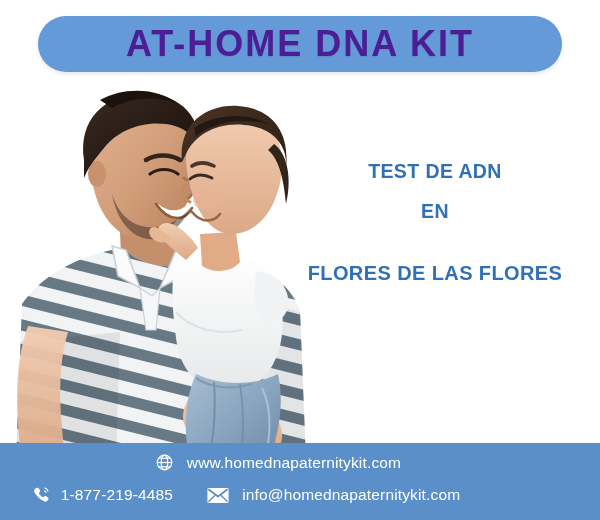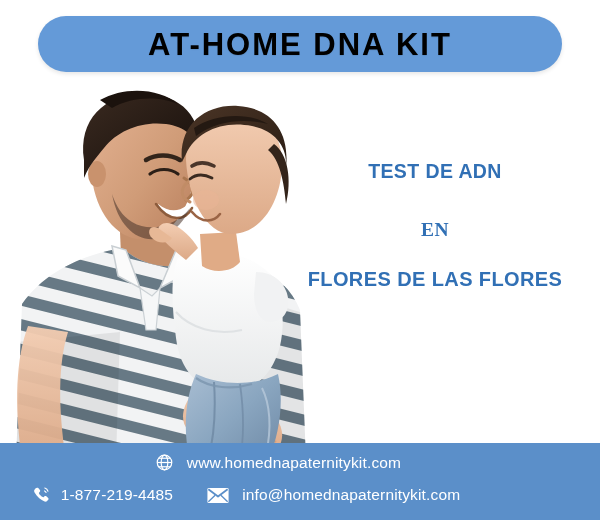--- a/index.html
+++ b/index.html
@@ -29,22 +29,22 @@
     width: 524px;
     height: 56px;
     background: #649ad8;
     border-radius: 28px;
     display: flex;
     align-items: center;
     justify-content: center;
     box-shadow: 0 2px 4px rgba(0,0,0,0.10);
   }
   #title-banner-text {
-    color: #000000;
-    font-size: 31px;
+    color: #4c1d95;
+    font-size: 36px;
     font-weight: bold;
     letter-spacing: 2.0px;
     line-height: 1;
     white-space: nowrap;
     text-shadow: 0 1px 1px rgba(0,0,0,0.08);
   }
 
   
   #photo {
     position: absolute;
@@ -65,22 +65,22 @@
     text-align: center;
     color: #3170b5;
   }
   .headline-line {
     font-size: 19.5px;
     font-weight: bold;
     letter-spacing: 0.4px;
     line-height: 1;
     white-space: nowrap;
   }
-  #headline-line-1 { margin-bottom: 38px; }
-  #headline-line-2 { margin-bottom: 30px; font-family: Liberation Serif, serif; }
+  #headline-line-1 { margin-bottom: 20px; }
+  #headline-line-2 { margin-bottom: 42px; }
   #headline-line-3 { font-size: 20px; }
 
   
   #footer {
     position: absolute;
     left: 0;
     top: 443px;
     width: 600px;
     height: 77px;
     background: #5b8fc9;

